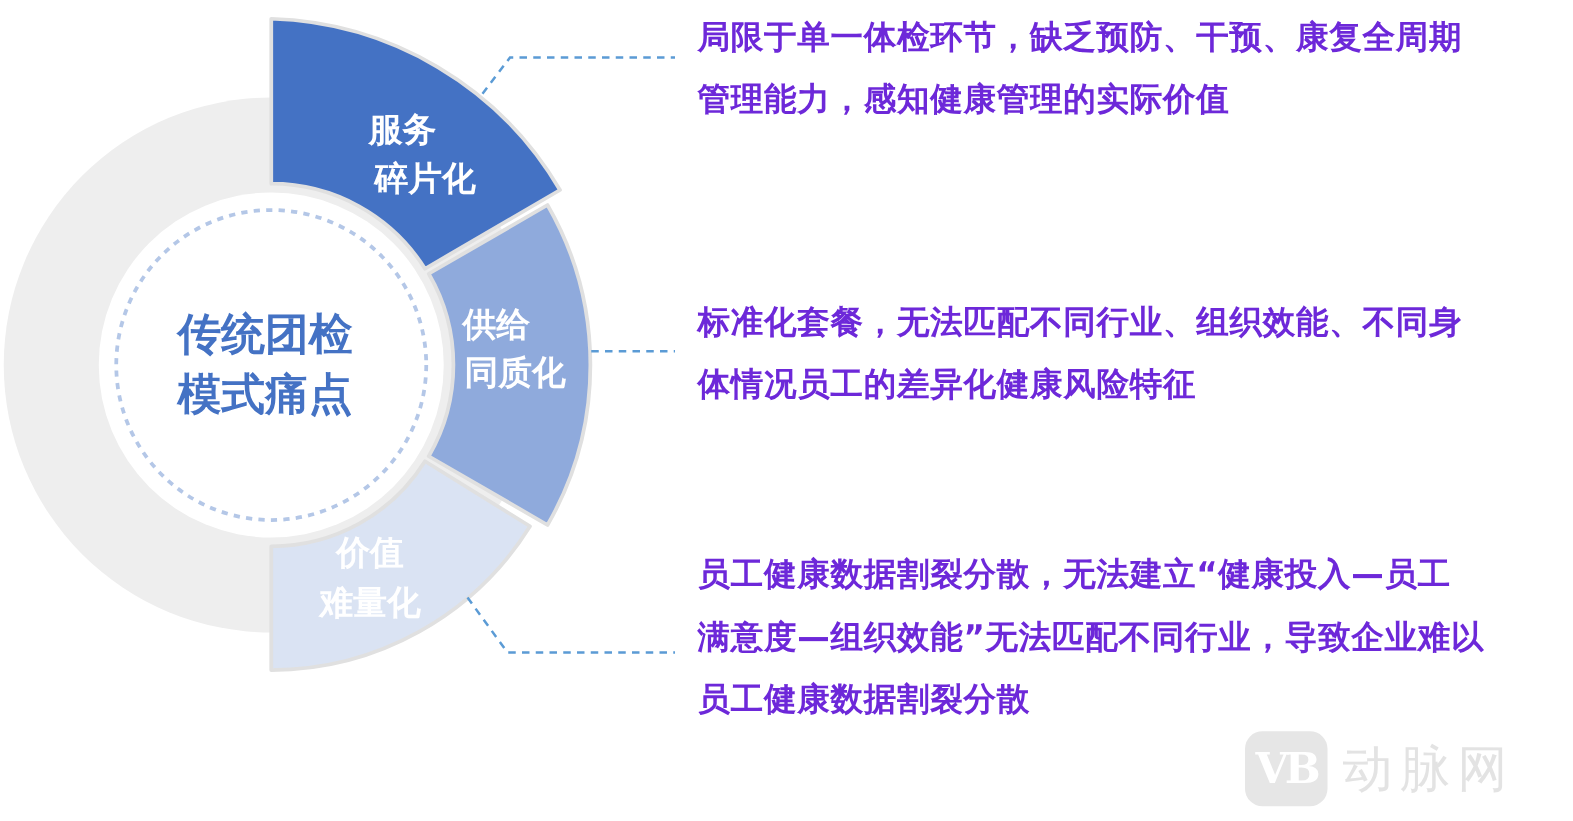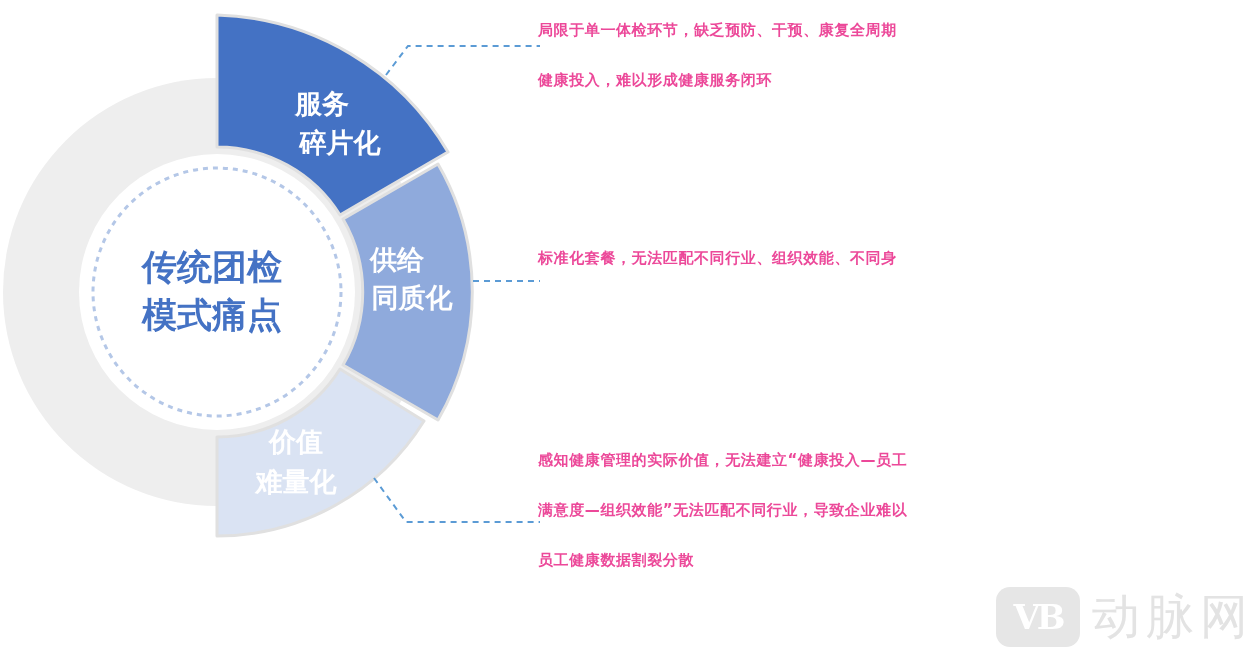--- a/index.html
+++ b/index.html
@@ -1,30 +1,30 @@
 <!DOCTYPE html>
 <html><head>
   <meta charset="utf-8">
   <style>
     html, body { margin: 0; padding: 0; background: #ffffff; }
     body { width: 1258px; height: 657px; position: relative; overflow: hidden;
            font-family: "DejaVu Sans", "Liberation Sans", sans-serif; }
     #diagram { position: absolute; left: 0; top: 0; }
-    .desc { position: absolute; left: 538px; color: #ec4899; font-weight: bold;
-            font-size: 15px; line-height: 50px; letter-spacing: 0.6px; white-space: nowrap; }
+    .desc { position: absolute; left: 558px; color: #6d28d9; font-weight: bold;
+            font-size: 26px; line-height: 50px; letter-spacing: 0.6px; white-space: nowrap; }
     .desc div { height: 50px; }
     #desc-0 { top: 5px; }
     #desc-1 { top: 233px; }
     #desc-2 { top: 435px; }
     .watermark { position: absolute; left: 996px; top: 585px; display: flex; align-items: center; }
-    .wm-logo { width: 84px; height: 60px; border-radius: 14px; background: #e6e6e6;
+    .wm-logo { width: 66px; height: 60px; border-radius: 14px; background: #e6e6e6;
                display: flex; align-items: center; justify-content: center;
                color: #ffffff; font-weight: bold; font-size: 34px; letter-spacing: -3px;
                font-family: "DejaVu Serif", serif; }
-    .wm-text { margin-left: 12px; font-size: 48px; color: #e3e3e3; letter-spacing: 6px; font-weight: normal; }
+    .wm-text { margin-left: 12px; font-size: 40px; color: #e3e3e3; letter-spacing: 6px; font-weight: normal; }
     svg text { font-family: "DejaVu Sans", "Liberation Sans", sans-serif; font-weight: bold; }
   </style>
 </head>
 <body>
 
 <svg id="diagram" width="560" height="657" viewBox="0 0 560 657">
 
   <circle cx="217" cy="292" r="214" fill="#eeeeee"></circle>
 
   <path d="M217,147 L217,15 A277,277 0 0,1 448,152 L340,215 A145,145 0 0,0 217,147 Z" fill="#4472c4" stroke="#e0e0e0" stroke-width="3" stroke-linejoin="round"></path>
@@ -46,27 +46,28 @@
   <text x="296" y="451" text-anchor="middle" font-size="27" fill="#ffffff">价值</text>
   <text x="296" y="491" text-anchor="middle" font-size="27" fill="#ffffff">难量化</text>
 
   <polyline points="386,75 408,46 540,46" fill="none" stroke="#5b9bd5" stroke-width="2" stroke-dasharray="6 5"></polyline>
   <polyline points="473,281 540,281" fill="none" stroke="#5b9bd5" stroke-width="2" stroke-dasharray="6 5"></polyline>
   <polyline points="374,478 406,522 540,522" fill="none" stroke="#5b9bd5" stroke-width="2" stroke-dasharray="6 5"></polyline>
 </svg>
 
 <div class="desc" id="desc-0">
   <div>局限于单一体检环节，缺乏预防、干预、康复全周期</div>
-  <div>健康投入，难以形成健康服务闭环</div>
+  <div>管理能力，感知健康管理的实际价值</div>
 </div>
 <div class="desc" id="desc-1">
   <div>标准化套餐，无法匹配不同行业、组织效能、不同身</div>
+  <div>体情况员工的差异化健康风险特征</div>
 </div>
 <div class="desc" id="desc-2">
-  <div>感知健康管理的实际价值，无法建立“健康投入—员工</div>
+  <div>员工健康数据割裂分散，无法建立“健康投入—员工</div>
   <div>满意度—组织效能”无法匹配不同行业，导致企业难以</div>
   <div>员工健康数据割裂分散</div>
 </div>
 
 <div class="watermark">
   <div class="wm-logo">VB</div>
   <div class="wm-text">动脉网</div>
 </div>
 
 </body></html>

